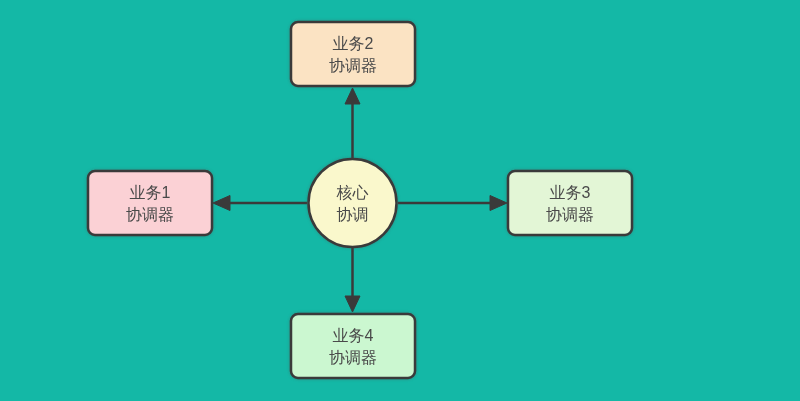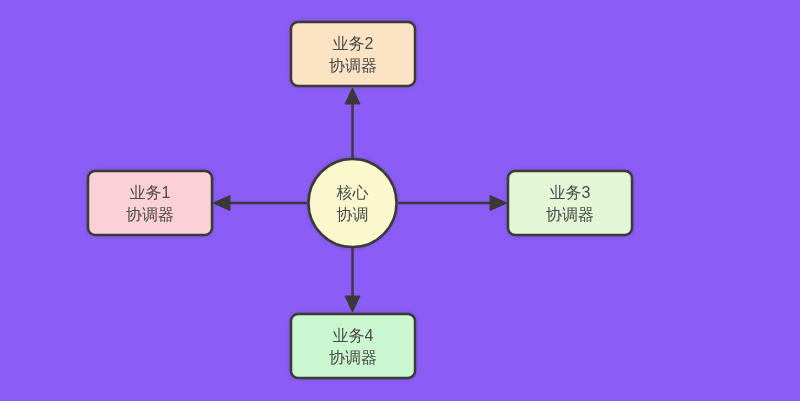--- a/index.html
+++ b/index.html
@@ -5,21 +5,21 @@
   html, body {
     margin: 0;
     padding: 0;
     background: #FFFFFF;
     font-family: "Liberation Sans", "DejaVu Sans", sans-serif;
   }
   .canvas {
     position: relative;
     width: 800px;
     height: 401px;
-    background: #8b5cf6;
+    background: #14b8a6;
     overflow: hidden;
   }
   svg { display: block; }
   .node-box {
     stroke: #3A3A3A;
     stroke-width: 2.5;
     filter: drop-shadow(0 0 1.5px rgba(80,80,80,0.45));
   }
   .center-circle {
     stroke: #3A3A3A;

